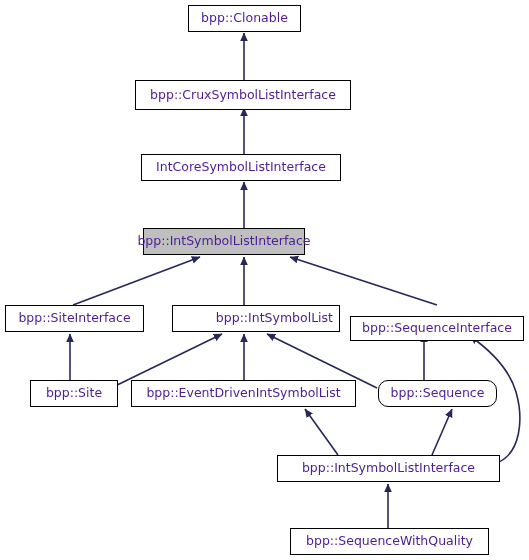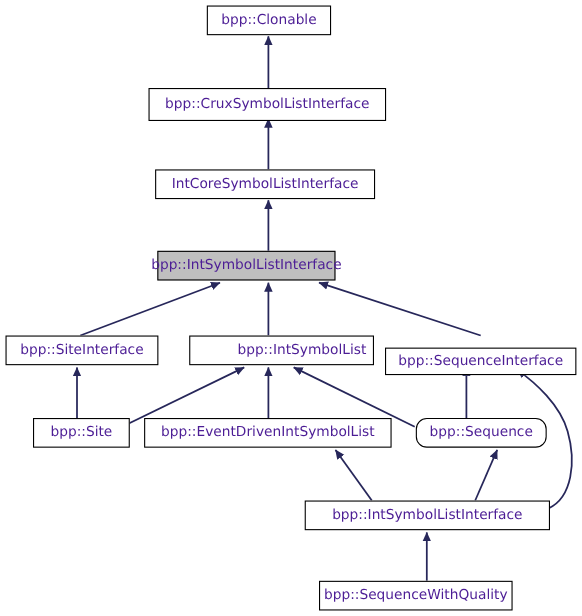--- a/index.html
+++ b/index.html
@@ -131,17 +131,17 @@
   </div>
 
   <div class="uml-node" style="left:378px; top:380px; width:119px; height:27px;border-radius:10px;">
     <span class="node-label">bpp::Sequence</span>
   </div>
 
   <div class="uml-node" style="left:277px; top:455px; width:223px; height:27px;">
     <span class="node-label">bpp::IntSymbolListInterface</span>
   </div>
 
-  <div class="uml-node" style="left:290px; top:528px; width:176px; height:27px;">
+  <div class="uml-node" style="left:290px; top:528px; width:199px; height:27px;">
     <span class="node-label">bpp::SequenceWithQuality</span>
   </div>
 
 </div>
 
 </body></html>

